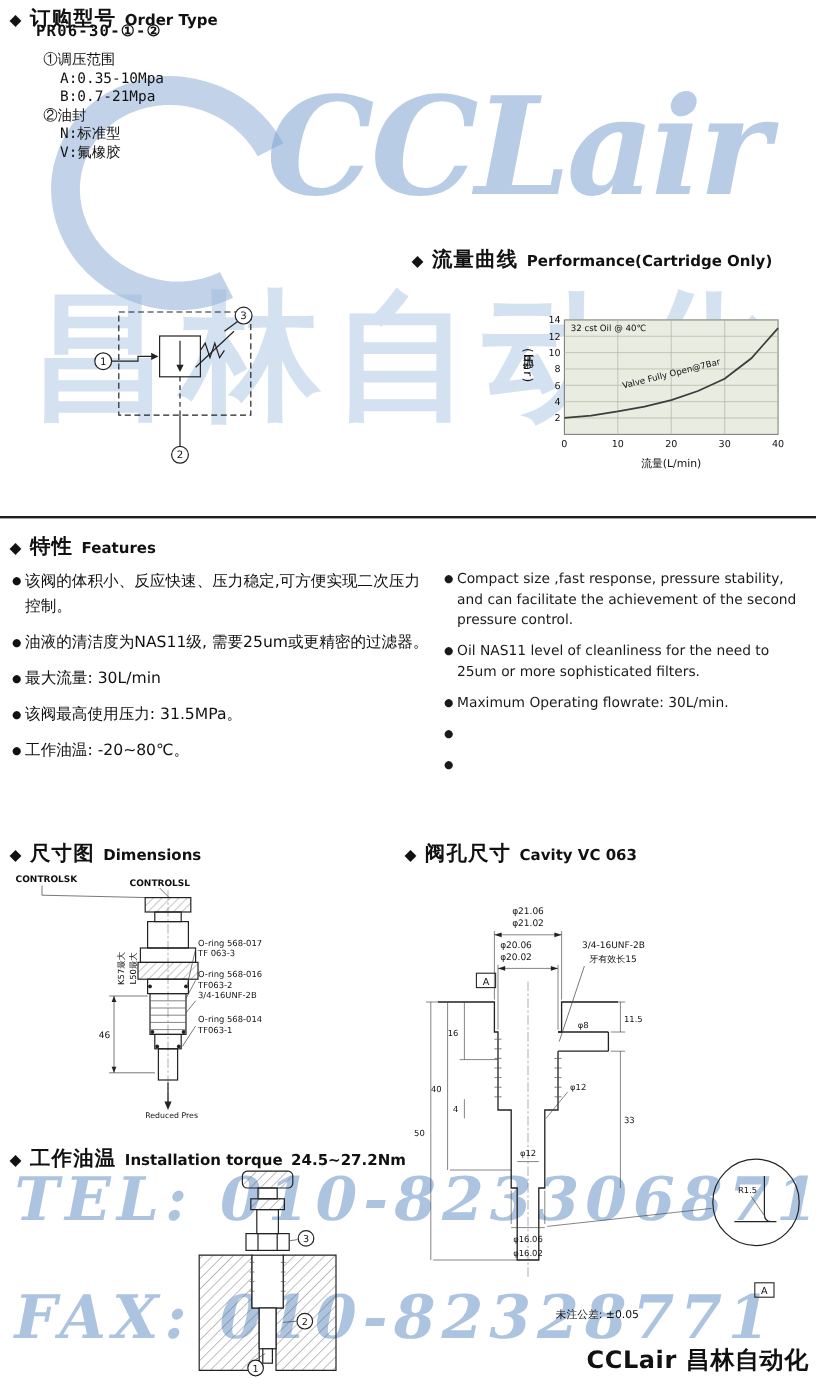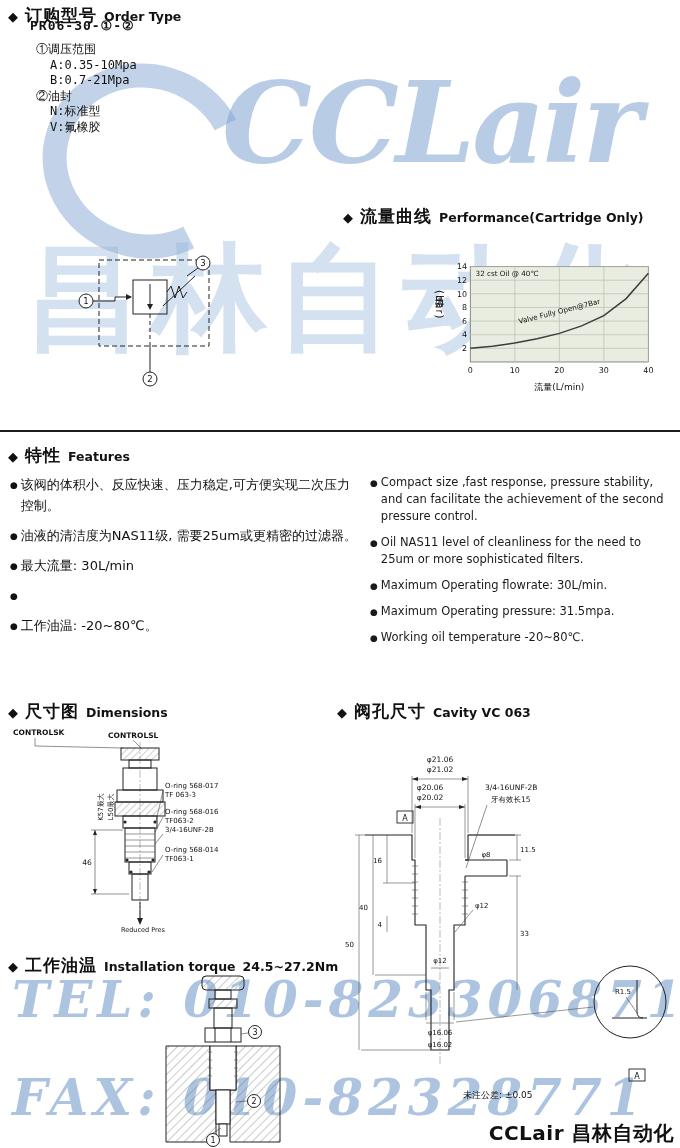--- a/index.html
+++ b/index.html
@@ -136,20 +136,21 @@
     <div class="feat-item">
         <span class="b">●</span>
         <span>油液的清洁度为NAS11级, 需要25um或更精密的过滤器。</span>
       </div>
     <div class="feat-item">
         <span class="b">●</span>
         <span>最大流量: 30L/min</span>
       </div>
     <div class="feat-item">
         <span class="b">●</span>
+        <span>该阀最高使用压力: 31.5MPa。</span>
       </div>
     <div class="feat-item">
         <span class="b">●</span>
         <span>工作油温: -20~80℃。</span>
       </div>
   </div>
   <div class="col-en">
     <div class="feat-item">
         <span class="b">●</span>
         <span>Compact size ,fast response, pressure stability, and can facilitate the achievement of the second pressure control.</span>
@@ -157,25 +158,23 @@
     <div class="feat-item">
         <span class="b">●</span>
         <span>Oil NAS11 level of cleanliness for the need to 25um or more sophisticated filters.</span>
       </div>
     <div class="feat-item">
         <span class="b">●</span>
         <span>Maximum Operating flowrate: 30L/min.</span>
       </div>
     <div class="feat-item">
         <span class="b">●</span>
-        <span>Maximum  Operating pressure: 31.5mpa.</span>
-      </div>
-    <div class="feat-item">
-        <span class="b">●</span>
-        <span>Working oil temperature -20~80℃.</span>
+      </div>
+    <div class="feat-item">
+        <span class="b">●</span>
       </div>
   </div>
 </div>
 
 <div class="z sec-h" style="left:8px;top:700px">
   <span class="dia">◆</span>
   <span class="h-cn">尺寸图</span>
   <span class="h-en">Dimensions</span>
 </div>
 

